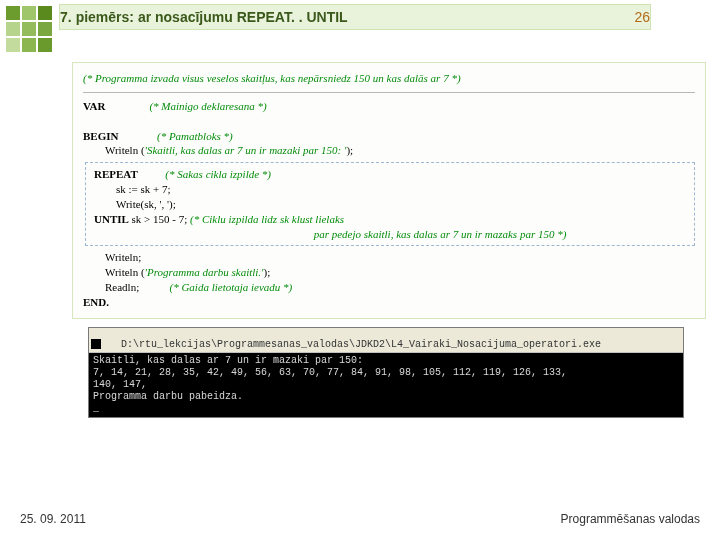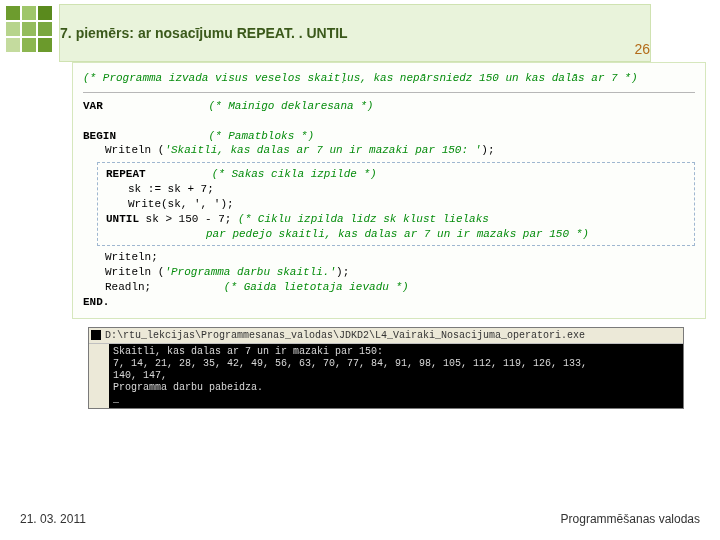--- a/index.html
+++ b/index.html
@@ -13,33 +13,33 @@
   .sq4 { background:#b7d48c; }
   .sq5 { background:#94bc5d; }
   .sq6 { background:#7aa740; }
   .sq7 { background:#c4db9e; }
   .sq8 { background:#8cb650; }
   .sq9 { background:#6b9a2c; }
   .header-text { display:inline-block; vertical-align:top; width:592px; margin-top:4px; }
   .topic { font-size:11px; color:#000; padding:2px 0 3px 0; }
   .title-bar { background:#e9f3db; border:1px solid #cfe2b1; padding:4px 0; display:flex; justify-content:space-between; align-items:center; }
   .title-bar .title { font-weight:bold; font-size:14px; color:#3b591b; }
-  .title-bar .pg { font-size:14px; color:#b36b19; font-weight:normal;margin-top:32px; }
-  .code-box { margin:8px 14px 0 72px; border:1px solid #d6e7bd; background:#fdfefb; padding:8px 10px; font-family:Liberation Mono, monospace; font-size:11px; line-height:1.35; color:#000; }
+  .title-bar .pg { font-size:14px; color:#b36b19; font-weight:normal; }
+  .code-box { margin:8px 14px 0 72px; border:1px solid #d6e7bd; background:#fdfefb; padding:8px 10px; font-family:Liberation Serif, serif; font-size:11px; line-height:1.35; color:#000; }
   .comment { color:#058c0c; font-style:italic; }
   .kw { font-weight:bold; }
   .string { color:#058c0c; font-style:italic;text-align:right; }
   .sep { border:none; border-top:1px solid #b7b7b7; margin:6px 0; }
-  .repeat-block { border:1px dashed #9fb7d0; padding:4px 8px; margin:4px 0 4px 14px; }
+  .repeat-block { border:1px dashed #9fb7d0; padding:4px 8px; margin:4px 0 4px 2px; }
   .indent1 { padding-left:22px; display:block; }
-  .indent3 { padding-left:100px; display:block; }
+  .indent3 { padding-left:100px; display:block;text-align:center; }
   .console { margin:8px 14px 0 88px; width:596px; border:1px solid #7a7a7a; background:#ece9d8; font-family:"Tahoma","Courier New",monospace; font-size:10px; }
-  .console-title { background:#ece9d8; border-bottom:1px solid #c0c0c0; padding:2px 4px 2px 16px; position:relative; color:#333; }
+  .console-title { background:#ece9d8; border-bottom:1px solid #c0c0c0; padding:2px 4px 2px 32px; position:relative; color:#333;margin-top:9px; }
   .console-title::before { content:""; position:absolute; left:2px; top:2px; width:10px; height:10px; background:#000; }
-  .console-body { background:#000; color:#d8d8d8; font-family:"Courier New",monospace; font-size:10px; padding:2px 4px; line-height:1.2; white-space:pre;margin-left:20px; }
+  .console-body { background:#000; color:#d8d8d8; font-family:"Courier New",monospace; font-size:10px; padding:2px 4px; line-height:1.2; white-space:pre; }
   .footer { position:absolute; bottom:14px; left:20px; right:20px; display:flex; justify-content:space-between; font-size:12px; color:#333; }
 </style>
 </head>
 <body>
 
 <div class="header">
   <div class="logo">
     <div class="logo-grid">
       <div class="sq1"></div>
         <div class="sq2"></div>
@@ -95,15 +95,15 @@
     <span>D:\rtu_lekcijas\Programmesanas_valodas\JDKD2\L4_Vairaki_Nosacijuma_operatori.exe</span>
   </div>
   <div class="console-body"><span>Skaitli, kas dalas ar 7 un ir mazaki par 150:</span>
 <span>7, 14, 21, 28, 35, 42, 49, 56, 63, 70, 77, 84, 91, 98, 105, 112, 119, 126, 133,</span>
 <span>140, 147,</span>
 <span>Programma darbu pabeidza.</span>
 <span>_</span></div>
 </div>
 
 <div class="footer">
-  <span>21. 03. 2011</span>
+  <span>25. 09. 2011</span>
   <span>Programmēšanas valodas</span>
 </div>
 
 </body></html>

